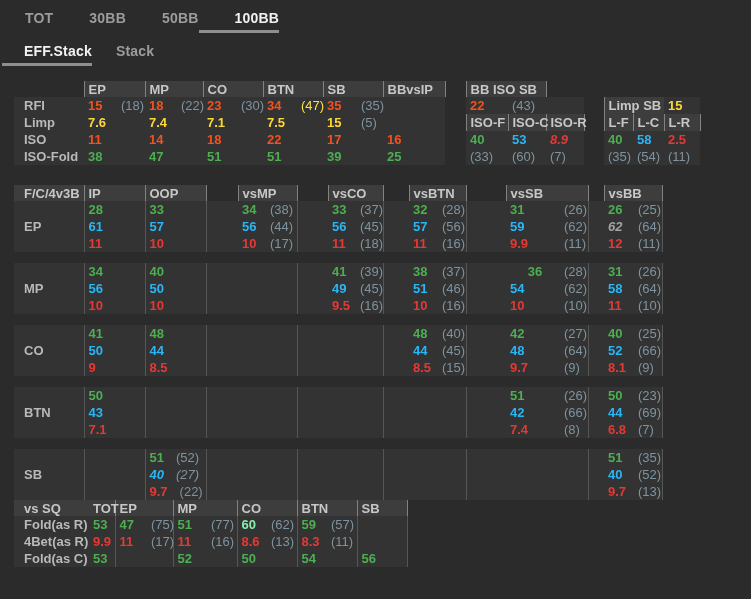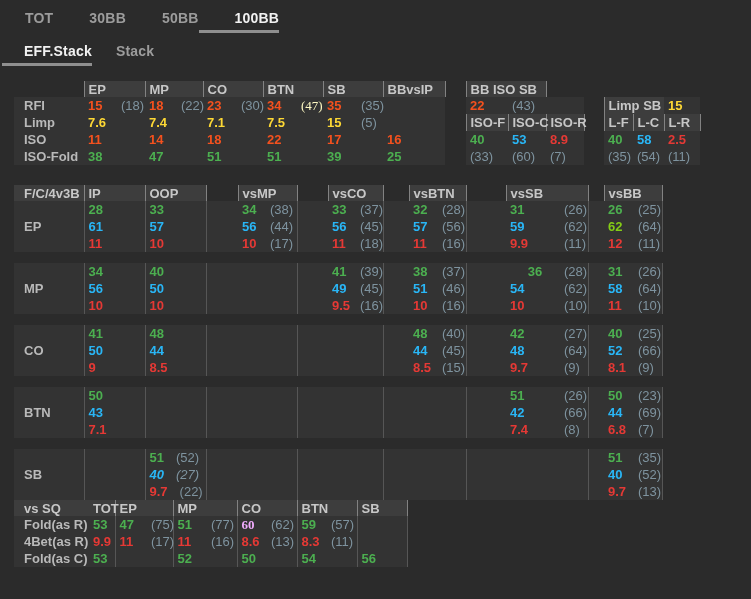--- a/index.html
+++ b/index.html
@@ -107,21 +107,21 @@
         </tr>
         <tr>
           <td class="c-lbl"><span>RFI</span></td>
           <td class="c-raise" style="color: rgb(244, 81, 30);"><span>15</span></td>
           <td class="c-freq" style="color: rgb(126, 147, 159);"><span>(18)</span></td>
           <td class="c-raise" style="color: rgb(244, 81, 30);"><span>18</span></td>
           <td class="c-freq" style="color: rgb(126, 147, 159);"><span>(22)</span></td>
           <td class="c-raise" style="color: rgb(244, 81, 30);"><span>23</span></td>
           <td class="c-freq" style="color: rgb(126, 147, 159);"><span>(30)</span></td>
           <td class="c-raise" style="color: rgb(244, 81, 30);"><span>34</span></td>
-          <td class="c-freq" style="color: #fef9c3; font-family: Liberation Serif, serif;"><span>(47)</span></td>
+          <td class="c-freq" style="color: #fde047;"><span>(47)</span></td>
           <td class="c-raise" style="color: rgb(244, 81, 30);"><span>35</span></td>
           <td class="c-freq" style="color: rgb(126, 147, 159);"><span>(35)</span></td>
           <td class="c-e"></td>
           <td class="c-x"></td>
           <td class="c-raise" style="color: rgb(244, 81, 30);"><span>22</span></td>
           <td class="c-freq" style="color: rgb(126, 147, 159);"><span>(43)</span></td>
           <td class="c-e"></td>
           <td class="c-x"></td>
           <td class="c-h c-hbl" colspan="2"><span>Limp SB</span></td>
           <td class="c-limp" style="color: rgb(253, 216, 53);"><span>15</span></td>
@@ -157,21 +157,21 @@
           <td class="c-raise" style="color: rgb(244, 81, 30);"><span>18</span></td>
           <td class="c-e"></td>
           <td class="c-raise" style="color: rgb(244, 81, 30);"><span>22</span></td>
           <td class="c-e"></td>
           <td class="c-raise" style="color: rgb(244, 81, 30);"><span>17</span></td>
           <td class="c-e"></td>
           <td class="c-raise" style="color: rgb(244, 81, 30);"><span>16</span></td>
           <td class="c-x"></td>
           <td class="c-fold" style="color: rgb(76, 175, 80);"><span>40</span></td>
           <td class="c-call" style="color: rgb(41, 182, 246);"><span>53</span></td>
-          <td class="c-bet4" style="color: rgb(229, 57, 53);"><span>8.9</span></td>
+          <td class="c-bet4" style="color: rgb(229, 57, 53); font-style: italic;"><span>8.9</span></td>
           <td class="c-x"></td>
           <td class="c-fold" style="color: rgb(76, 175, 80);"><span>40</span></td>
           <td class="c-call" style="color: rgb(41, 182, 246);"><span>58</span></td>
           <td class="c-bet4" style="color: rgb(229, 57, 53);"><span>2.5</span></td>
         </tr>
         <tr>
           <td class="c-lbl"><span>ISO-Fold</span></td>
           <td class="c-fold" style="color: rgb(76, 175, 80);"><span>38</span></td>
           <td class="c-e"></td>
           <td class="c-fold" style="color: rgb(76, 175, 80);"><span>47</span></td>
@@ -261,21 +261,21 @@
           <td class="c-e"></td>
           <td class="c-call" style="color: rgb(41, 182, 246);"><span>56</span></td>
           <td class="c-freq c-br" style="color: rgb(126, 147, 159);"><span>(45)</span></td>
           <td class="c-e"></td>
           <td class="c-call" style="color: rgb(41, 182, 246);"><span>57</span></td>
           <td class="c-freq c-br" style="color: rgb(126, 147, 159);"><span>(56)</span></td>
           <td class="c-e"></td>
           <td class="c-call" style="color: rgb(41, 182, 246);"><span>59</span></td>
           <td class="c-freq c-br" style="color: rgb(126, 147, 159);"><span>(62)</span></td>
           <td class="c-e"></td>
-          <td class="c-call" style="color: #84cc16;"><span>62</span></td>
+          <td class="c-call" style="color: #a3a3a3; font-style: italic;"><span>62</span></td>
           <td class="c-freq c-br" style="color: rgb(126, 147, 159);"><span>(64)</span></td>
         </tr>
         <tr>
           <td class="c-bet4 c-bl" style="color: rgb(229, 57, 53);"><span>11</span></td>
           <td class="c-bet4 c-bl c-br" style="color: rgb(229, 57, 53);"><span>10</span></td>
           <td class="c-e"></td>
           <td class="c-bet4" style="color: rgb(229, 57, 53);"><span>10</span></td>
           <td class="c-freq c-br" style="color: rgb(126, 147, 159);"><span>(17)</span></td>
           <td class="c-e"></td>
           <td class="c-bet4" style="color: rgb(229, 57, 53);"><span>11</span></td>
@@ -562,21 +562,21 @@
           <td class="c-h c-hbl" colspan="2"><span>BTN</span></td>
           <td class="c-h c-hbl c-hbr"><span>SB</span></td>
         </tr>
         <tr>
           <td class="c-lbl"><span>Fold(as R)</span></td>
           <td class="c-fold" style="color: rgb(76, 175, 80);"><span>53</span></td>
           <td class="c-fold c-bl" style="color: rgb(76, 175, 80);"><span>47</span></td>
           <td class="c-freq" style="color: rgb(126, 147, 159);"><span>(75)</span></td>
           <td class="c-fold c-bl" style="color: rgb(76, 175, 80);"><span>51</span></td>
           <td class="c-freq" style="color: rgb(126, 147, 159);"><span>(77)</span></td>
-          <td class="c-fold c-bl" style="color: #f0abfc; font-family: Liberation Serif, serif;"><span>60</span></td>
+          <td class="c-fold c-bl" style="color: #86efac;"><span>60</span></td>
           <td class="c-freq" style="color: rgb(126, 147, 159);"><span>(62)</span></td>
           <td class="c-fold c-bl" style="color: rgb(76, 175, 80);"><span>59</span></td>
           <td class="c-freq" style="color: rgb(126, 147, 159);"><span>(57)</span></td>
           <td class="c-e c-bl c-br"></td>
         </tr>
         <tr>
           <td class="c-lbl"><span>4Bet(as R)</span></td>
           <td class="c-bet4" style="color: rgb(229, 57, 53);"><span>9.9</span></td>
           <td class="c-bet4 c-bl" style="color: rgb(229, 57, 53);"><span>11</span></td>
           <td class="c-freq" style="color: rgb(126, 147, 159);"><span>(17)</span></td>

